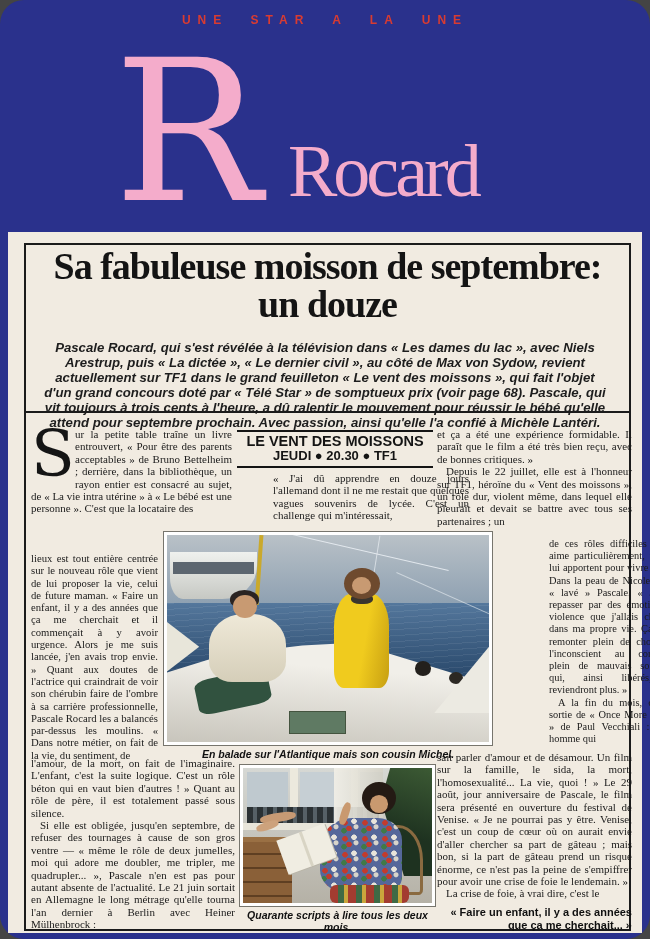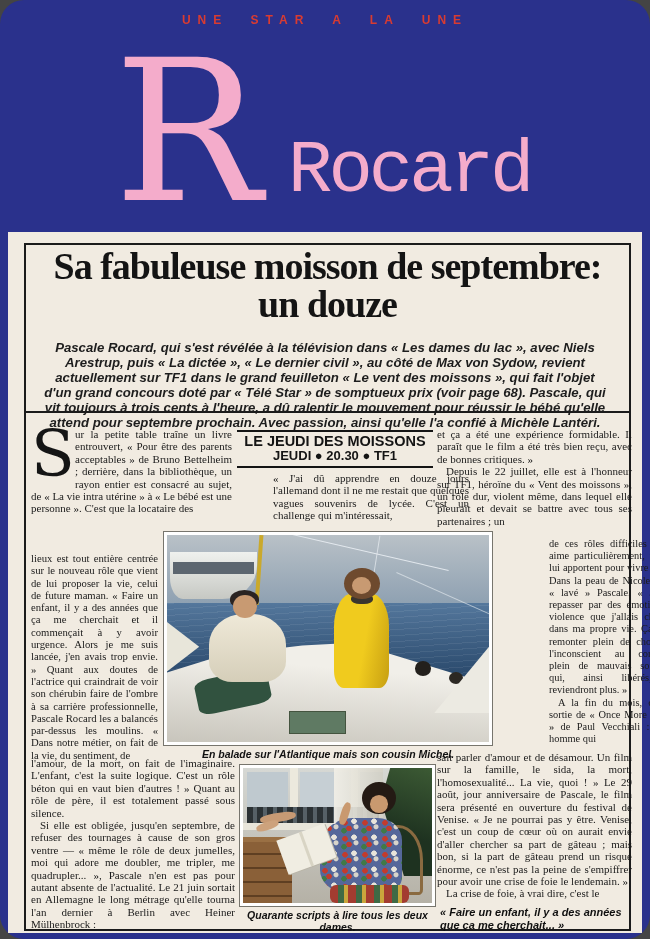--- a/index.html
+++ b/index.html
@@ -6,21 +6,21 @@
   #page{position:relative;width:650px;height:939px;background:#2a318c;overflow:hidden;
         font-family:"Liberation Serif","DejaVu Serif",serif;border-radius:24px;}
   
   .kicker{position:absolute;left:0;top:13px;width:100%;text-align:center;
           font-family:"Liberation Sans","DejaVu Sans",sans-serif;font-weight:bold;
           font-size:12px;color:#d93b31;letter-spacing:7px;word-spacing:12px;}
   .big-initial{position:absolute;left:114px;top:34px;font-family:"DejaVu Serif",serif;
           font-size:196px;line-height:1;color:#f4accb;}
   .title-first{position:absolute;left:242px;top:84px;font-family:"DejaVu Serif",serif;
           font-size:47px;line-height:1;letter-spacing:-2px;color:#f4accb;}
-  .title-last{position:absolute;left:288px;top:134px;font-family:Liberation Mono, monospace;
+  .title-last{position:absolute;left:288px;top:134px;font-family:Liberation Serif, serif;
           font-size:74px;line-height:1;letter-spacing:-4px;color:#f4accb;}
   
   .paper{position:absolute;left:8px;top:232px;width:634px;height:701px;background:#f1ebe1;}
   .article-box{position:absolute;left:24px;top:243px;width:607px;height:688px;
           border:2px solid #1b1b1b;box-sizing:border-box;}
   .headline1{position:absolute;left:24px;top:247px;width:607px;text-align:center;
           font-family:"Liberation Serif",serif;font-weight:bold;font-size:38px;line-height:1;
           letter-spacing:-1px;color:#141414;}
   .headline2{position:absolute;left:24px;top:285px;width:607px;text-align:center;
           font-family:"Liberation Serif",serif;font-weight:bold;font-size:38px;line-height:1;
@@ -52,22 +52,22 @@
   
   .ph{position:absolute;background:#fff;border:1px solid #77756d;padding:3px;box-sizing:border-box;}
   .scene{position:relative;width:100%;height:100%;overflow:hidden;}
   .abs{position:absolute;}
   #photo1{left:163px;top:531px;width:330px;height:215px;}
   #photo2{left:239px;top:764px;width:197px;height:143px;}
   .caption{position:absolute;text-align:center;font-family:"Liberation Sans",sans-serif;
           font-style:italic;font-weight:bold;font-size:10.5px;color:#111;}
   #cap1{left:163px;top:748px;width:330px;}
   #cap2{left:239px;top:909px;width:197px;}
-  .pullquote{position:absolute;left:440px;top:906px;width:192px;text-align:left;
-          font-family:"Liberation Sans",sans-serif;font-style:italic;font-weight:bold;
+  .pullquote{position:absolute;left:440px;top:906px;width:192px;text-align:right;
+          font-family:"Liberation Sans",sans-serif;font-weight:bold;
           font-size:11px;line-height:13px;color:#101010;}
   
   .p1-sky{left:0;top:0;right:0;height:33%;background:linear-gradient(#b9c1c7,#8fa1b2);}
   .p1-sea{left:0;top:33%;right:0;bottom:0;background:linear-gradient(#54779c,#1c3a5c 70%);}
   .p1-waves{left:0;top:33%;right:0;bottom:0;opacity:.5;
       background:repeating-linear-gradient(176deg,rgba(255,255,255,.14) 0 1px,transparent 1px 6px);}
   .p1-ship{left:1%;top:8%;width:27%;height:23%;background:linear-gradient(#eff1ee,#c6c8c3);
       border-radius:0 0 40% 15%/0 0 70% 45%;}
   .p1-shipband{left:2%;top:13%;width:25%;height:6%;background:#5c6670;}
   .p1-mast{left:28%;top:0;width:4px;height:34%;background:#caa92c;transform:rotate(4deg);}
@@ -151,21 +151,21 @@
   <div class="bodytxt" id="col1-top">
     <span class="dropcap">S</span><span>ur la petite table traîne un livre entrouvert, « Pour être des parents acceptables » de Bruno Bettelheim ; derrière, dans la bibliothèque, un rayon entier est consacré au sujet, de « La vie intra utérine » à « Le bébé est une personne ». C'est que la locataire des</span>
   </div>
   <div class="bodytxt" id="col1-mid">lieux est tout entière centrée sur le nouveau rôle que vient de lui proposer la vie, celui de future maman. « Faire un enfant, il y a des années que ça me cherchait et il commençait à y avoir urgence. Alors je me suis lancée, j'en avais trop envie. » Quant aux doutes de l'actrice qui craindrait de voir son chérubin faire de l'ombre à sa carrière professionnelle, Pascale Rocard les a balancés par-dessus les moulins. « Dans notre métier, on fait de la vie, du sentiment, de</div>
   <div class="bodytxt" id="col1-bottom">
     <p>l'amour, de la mort, on fait de l'imaginaire. L'enfant, c'est la suite logique. C'est un rôle béton qui en vaut bien d'autres ! » Quant au rôle de père, il est totalement passé sous silence.</p>
     <p class="ind">Si elle est obligée, jusqu'en septembre, de refuser des tournages à cause de son gros ventre — « même le rôle de deux jumelles, moi qui adore me doubler, me tripler, me quadrupler... », Pascale n'en est pas pour autant absente de l'actualité. Le 21 juin sortait en Allemagne le long métrage qu'elle tourna l'an dernier à Berlin avec Heiner Mülhenbrock :</p>
   </div>
 
   <div class="tvbox">
-    <div class="l1">LE JEUDI DES MOISSONS</div>
+    <div class="l1">LE VENT DES MOISSONS</div>
     <div class="l2">JEUDI  ●  20.30  ●  TF1</div>
   </div>
   <div class="bodytxt" id="col2-text">« J'ai dû apprendre en douze jours l'allemand dont il ne me restait que quelques vagues souvenirs de lycée. C'est un challenge qui m'intéressait,</div>
 
   <div class="bodytxt" id="col3-top">
     <p>et ça a été une expérience formidable. Il paraît que le film a été très bien reçu, avec de bonnes critiques. »</p>
     <p class="ind">Depuis le 22 juillet, elle est à l'honneur sur TF1, héroïne du « Vent des moissons », un rôle dur, violent même, dans lequel elle pleurait et devait se battre avec tous ses partenaires ; un</p>
   </div>
   <div class="bodytxt" id="col3-narrow">
     <p>de ces rôles difficiles qu'elle aime particulièrement, tant ils lui apportent pour vivre mieux. Dans la peau de Nicole, elle a « lavé » Pascale. « J'ai dû repasser par des émotions de violence que j'allais chercher dans ma propre vie. Ça a fait remonter plein de choses de l'inconscient au conscient, plein de mauvais souvenirs qui, ainsi libérés, ne reviendront plus. »</p>
@@ -225,17 +225,17 @@
       <div class="abs p2-foot"></div>
       <div class="abs p2-script">
         <div class="abs p2-fold"></div>
       </div>
       <div class="abs p2-arm"></div>
       <div class="abs p2-hair"></div>
       <div class="abs p2-face"></div>
       <div class="abs p2-cushion"></div>
     </div>
   </div>
-  <div class="caption" id="cap2">Quarante scripts à lire tous les deux dames.</div>
+  <div class="caption" id="cap2">Quarante scripts à lire tous les deux mois.</div>
 
   <div class="pullquote">« Faire un enfant, il y a des années que ça me cherchait... »</div>
 
 </div>
 
 </body></html>

